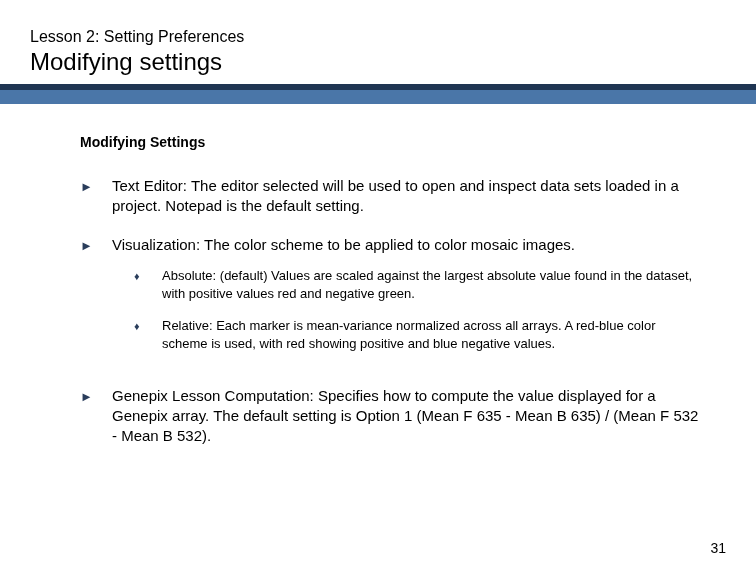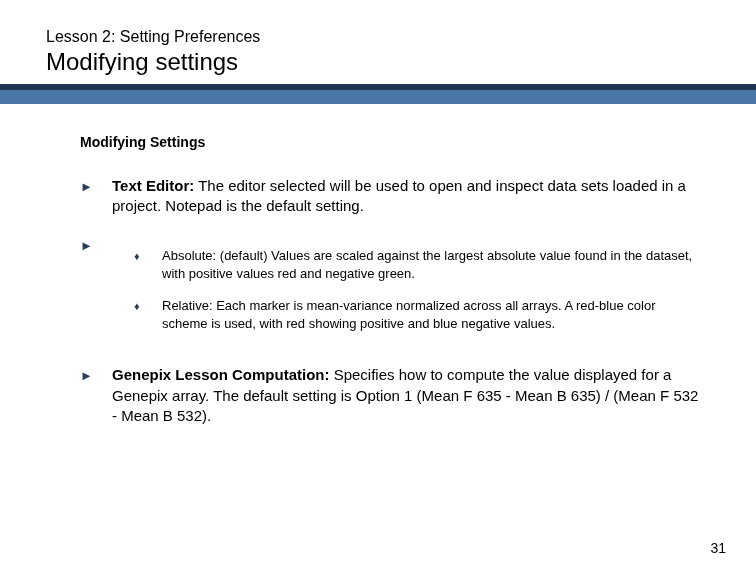--- a/index.html
+++ b/index.html
@@ -1,31 +1,31 @@
 <!DOCTYPE html>
 <html><head>
 <meta charset="utf-8">
 <style>
   * { box-sizing: border-box; margin: 0; padding: 0; }
   html, body { width: 756px; height: 576px; background: #ffffff; font-family: Arial, Helvetica, sans-serif; color: #000; }
   .slide { width: 756px; height: 576px; position: relative; }
-  .header { padding: 28px 0 0 46px; }
+  .header { padding: 28px 0 0 30px; }
   .lesson-line { font-size: 16px; }
   .title-line { font-size: 24px; margin-top: 2px; }
   .rule { margin-top: 8px; }
   .rule .bar-dark { height: 6px; background: #1f3553; }
   .rule .bar-mid  { height: 14px; background: #4a76a8; }
   .content { padding: 30px 56px 0 80px; }
   .subhead { font-size: 14px; font-weight: bold; margin-bottom: 26px; }
   .bullets { }
   .b1 { display: flex; align-items: flex-start; margin-bottom: 18px; font-size: 15px; line-height: 1.35; }
   .b1 .arrow { flex: 0 0 22px; font-size: 13px; color: #2a3d5b; padding-top: 2px; }
   .b1 .inner { flex: 1; padding-left: 10px; }
   .b1 .txt { }
-  .b1 .bold-label { font-weight: bold; }
+  .b1 .bold-label { font-weight: normal; }
   .b2list { margin-top: 12px; }
   .b2 { display: flex; align-items: flex-start; font-size: 13px; line-height: 1.4; margin-bottom: 14px; padding-left: 22px; }
   .b2 .diamond { flex: 0 0 18px; font-size: 11px; color: #2a3d5b; padding-top: 2px; }
   .b2 .txt { flex: 1; padding-left: 10px; }
   .pagenum { position: absolute; right: 30px; bottom: 20px; font-size: 14px; text-align: right; }
 </style>
 </head>
 <body>
 
 <div class="slide">
@@ -46,20 +46,21 @@
       <div class="b1">
         <span class="arrow">►</span>
         <div class="inner">
           <span class="txt"><span class="bold-label">Text Editor:</span><span> The editor selected will be used to open and inspect data sets loaded in a project. Notepad is the default setting.</span></span>
         </div>
       </div>
 
       <div class="b1">
         <span class="arrow">►</span>
         <div class="inner">
+          <span class="txt"><span class="bold-label">Visualization:</span><span> The color scheme to be applied to color mosaic images.</span></span>
           <div class="b2list">
             <div class="b2">
               <span class="diamond">♦</span>
               <span class="txt">Absolute: (default) Values are scaled against the largest absolute value found in the dataset, with positive values red and negative green.</span>
             </div>
             <div class="b2">
               <span class="diamond">♦</span>
               <span class="txt">Relative: Each marker is mean-variance normalized across all arrays.   A red-blue color scheme is used, with red showing positive and blue negative values.</span>
             </div>
           </div>

